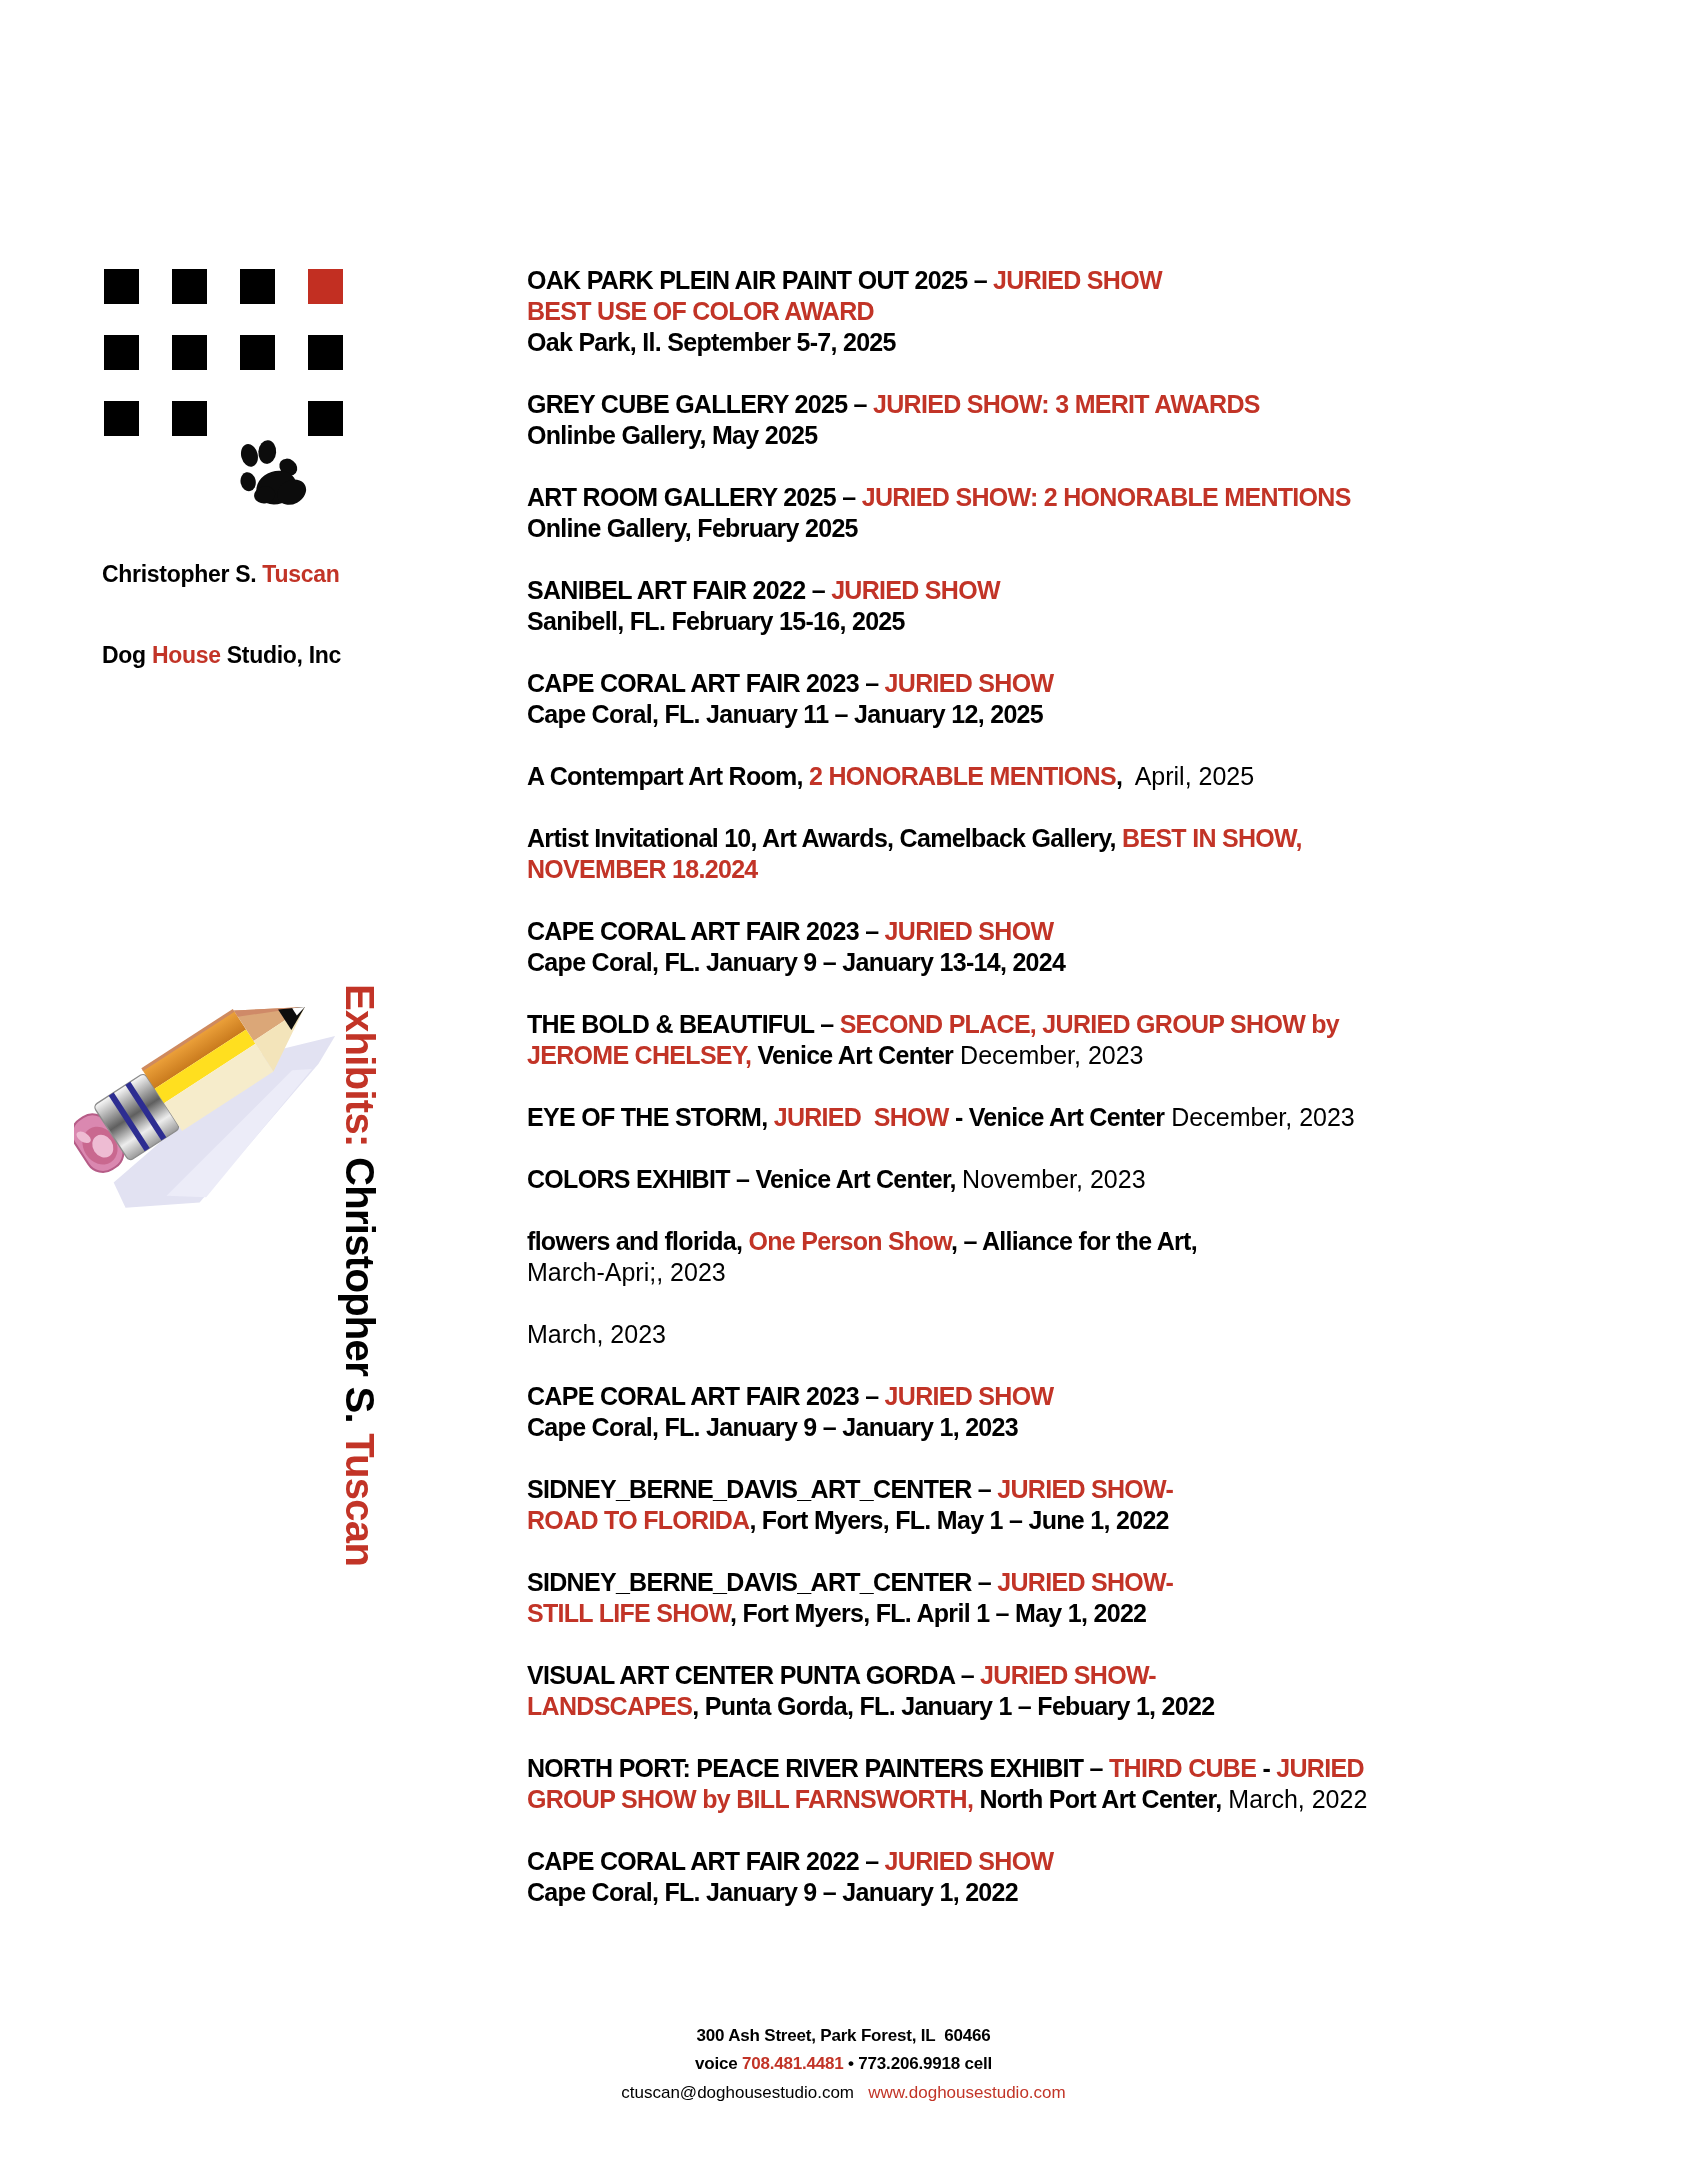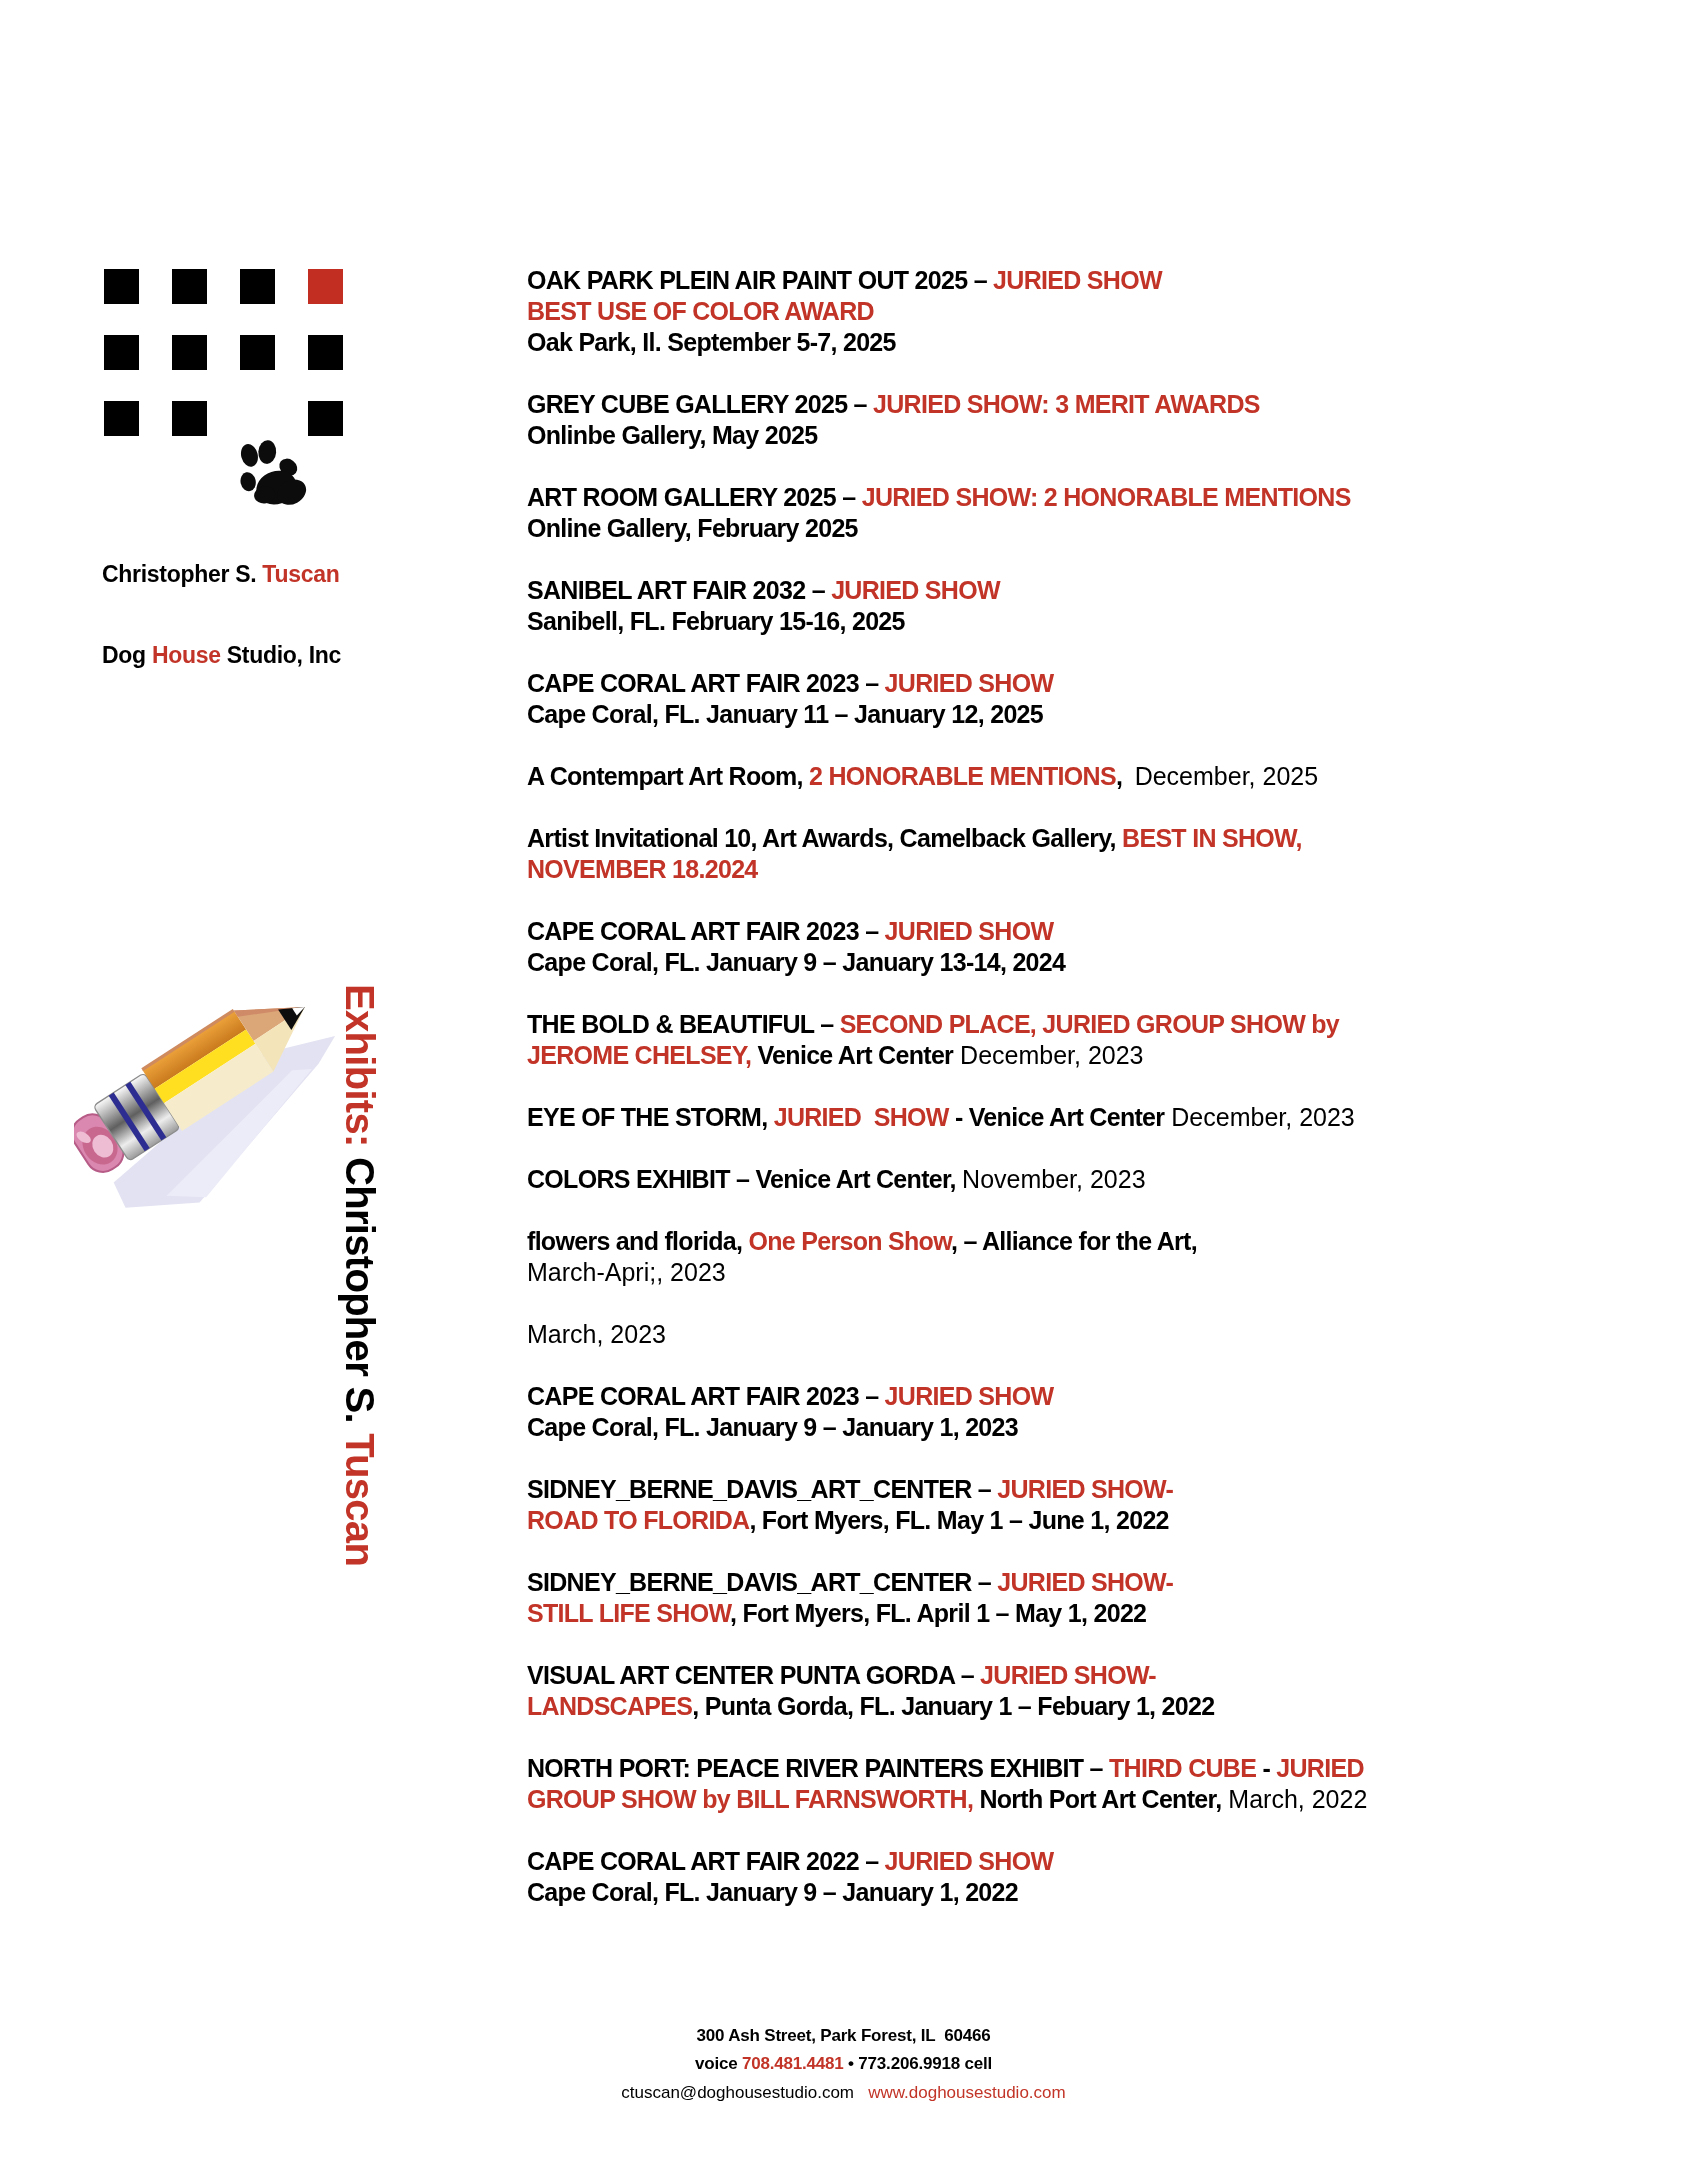--- a/index.html
+++ b/index.html
@@ -151,29 +151,29 @@
       </div>
       <div class="entry">
         <div class="line"><span class="sp">GREY CUBE GALLERY 2025 – </span><span class="sp red">JURIED SHOW: 3 MERIT AWARDS</span></div>
         <div class="line"><span class="sp">Onlinbe Gallery, May 2025</span></div>
       </div>
       <div class="entry">
         <div class="line"><span class="sp">ART ROOM GALLERY 2025 – </span><span class="sp red">JURIED SHOW: 2 HONORABLE MENTIONS</span></div>
         <div class="line"><span class="sp">Online Gallery, February 2025</span></div>
       </div>
       <div class="entry">
-        <div class="line"><span class="sp">SANIBEL ART FAIR 2032 – </span><span class="sp red">JURIED SHOW</span></div>
+        <div class="line"><span class="sp">SANIBEL ART FAIR 2022 – </span><span class="sp red">JURIED SHOW</span></div>
         <div class="line"><span class="sp">Sanibell, FL. February 15-16, 2025</span></div>
       </div>
       <div class="entry">
         <div class="line"><span class="sp">CAPE CORAL ART FAIR 2023 – </span><span class="sp red">JURIED SHOW</span></div>
         <div class="line"><span class="sp">Cape Coral, FL. January 11 – January 12, 2025</span></div>
       </div>
       <div class="entry">
-        <div class="line"><span class="sp">A Contempart Art Room, </span><span class="sp red">2 HONORABLE MENTIONS</span><span class="sp">,  </span><span class="sp light">December, 2025</span></div>
+        <div class="line"><span class="sp">A Contempart Art Room, </span><span class="sp red">2 HONORABLE MENTIONS</span><span class="sp">,  </span><span class="sp light">April, 2025</span></div>
       </div>
       <div class="entry">
         <div class="line"><span class="sp">Artist Invitational 10, Art Awards, Camelback Gallery, </span><span class="sp red">BEST IN SHOW,</span></div>
         <div class="line"><span class="sp red">NOVEMBER 18.2024</span></div>
       </div>
       <div class="entry">
         <div class="line"><span class="sp">CAPE CORAL ART FAIR 2023 – </span><span class="sp red">JURIED SHOW</span></div>
         <div class="line"><span class="sp">Cape Coral, FL. January 9 – January 13-14, 2024</span></div>
       </div>
       <div class="entry">

